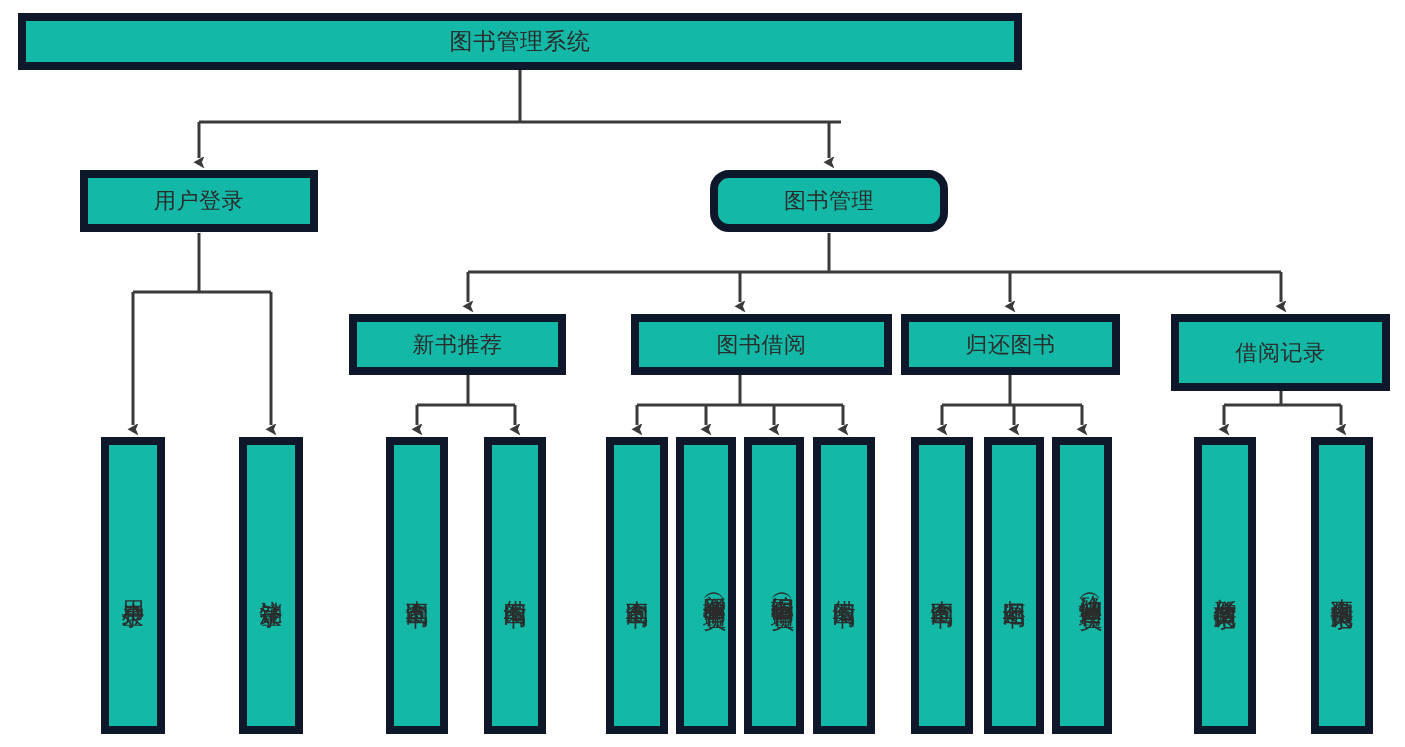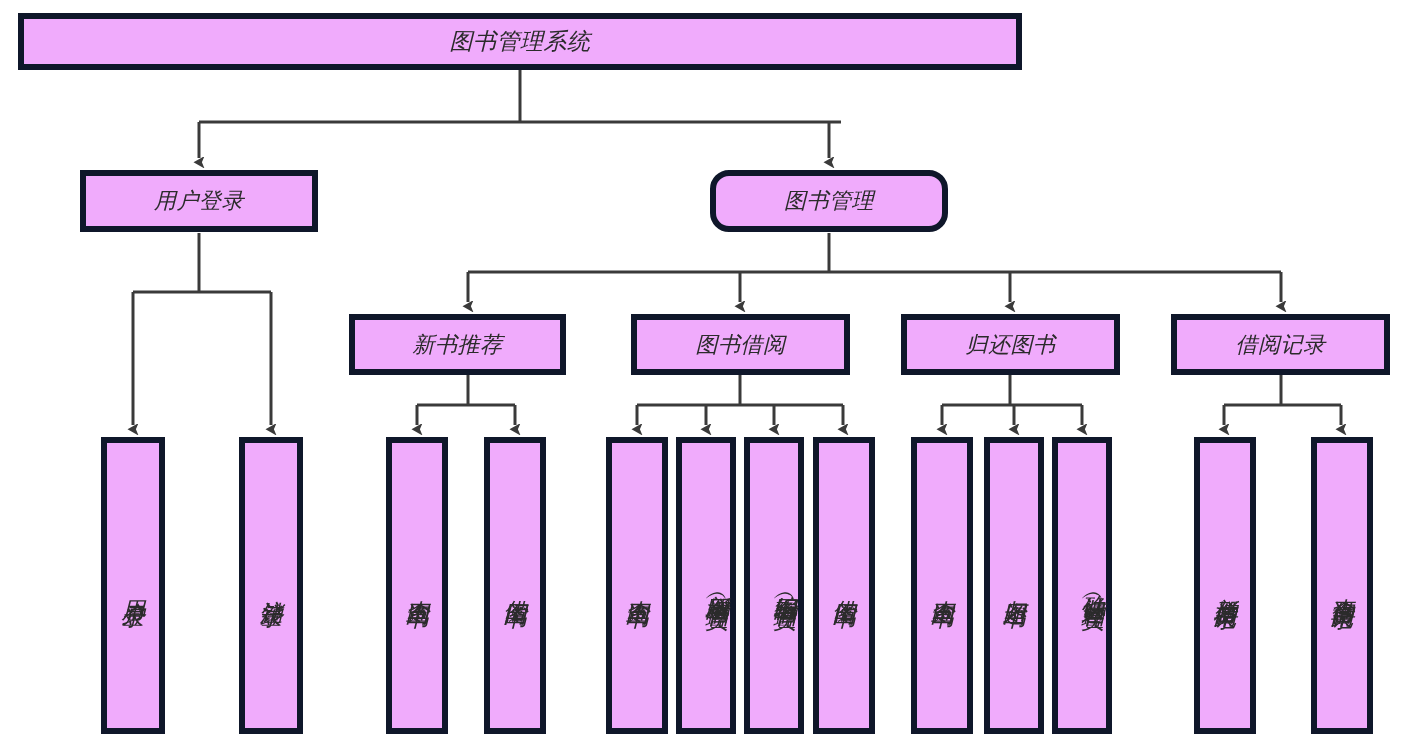--- a/index.html
+++ b/index.html
@@ -22,28 +22,27 @@
     position: absolute;
     left: 0;
     top: 0;
     width: 1405px;
     height: 747px;
     pointer-events: none;
   }
   .node {
     position: absolute;
     box-sizing: border-box;
-    border: 6px solid #0f172a;
-    background: #f0abfc;
+    border: 8px solid #0f172a;
+    background: #14b8a6;
     display: flex;
     align-items: center;
     justify-content: center;
     color: #2b2b2b;
     line-height: 1.18;
-    font-style: italic;
   }
   .node.horiz {
     font-size: 22px;
     letter-spacing: 0.5px;
   }
   .node.root {
     font-size: 23px;
   }
   .node.vert {
     writing-mode: vertical-rl;
@@ -135,29 +134,29 @@
   </div>
 
   <div class="node horiz" style="left:710px; top:170px; width:238px; height:62px;border-radius:19px;">
     <span class="label">图书管理</span>
   </div>
 
   <div class="node horiz" style="left:349px; top:314px; width:217px; height:61px;">
     <span class="label">新书推荐</span>
   </div>
 
-  <div class="node horiz" style="left:631px; top:314px; width:219px; height:61px;">
+  <div class="node horiz" style="left:631px; top:314px; width:261px; height:61px;">
     <span class="label">图书借阅</span>
   </div>
 
   <div class="node horiz" style="left:901px; top:314px; width:219px; height:61px;">
     <span class="label">归还图书</span>
   </div>
 
-  <div class="node horiz" style="left:1171px; top:314px; width:219px; height:61px;">
+  <div class="node horiz" style="left:1171px; top:314px; width:219px; height:77px;">
     <span class="label">借阅记录</span>
   </div>
 
   <div class="node vert centerv" style="left:101px; top:437px; width:64px; height:297px;">
     <span class="label">用户登录</span>
   </div>
 
   <div class="node vert centerv" style="left:239px; top:437px; width:64px; height:297px;">
     <span class="label">注销登录</span>
   </div>

